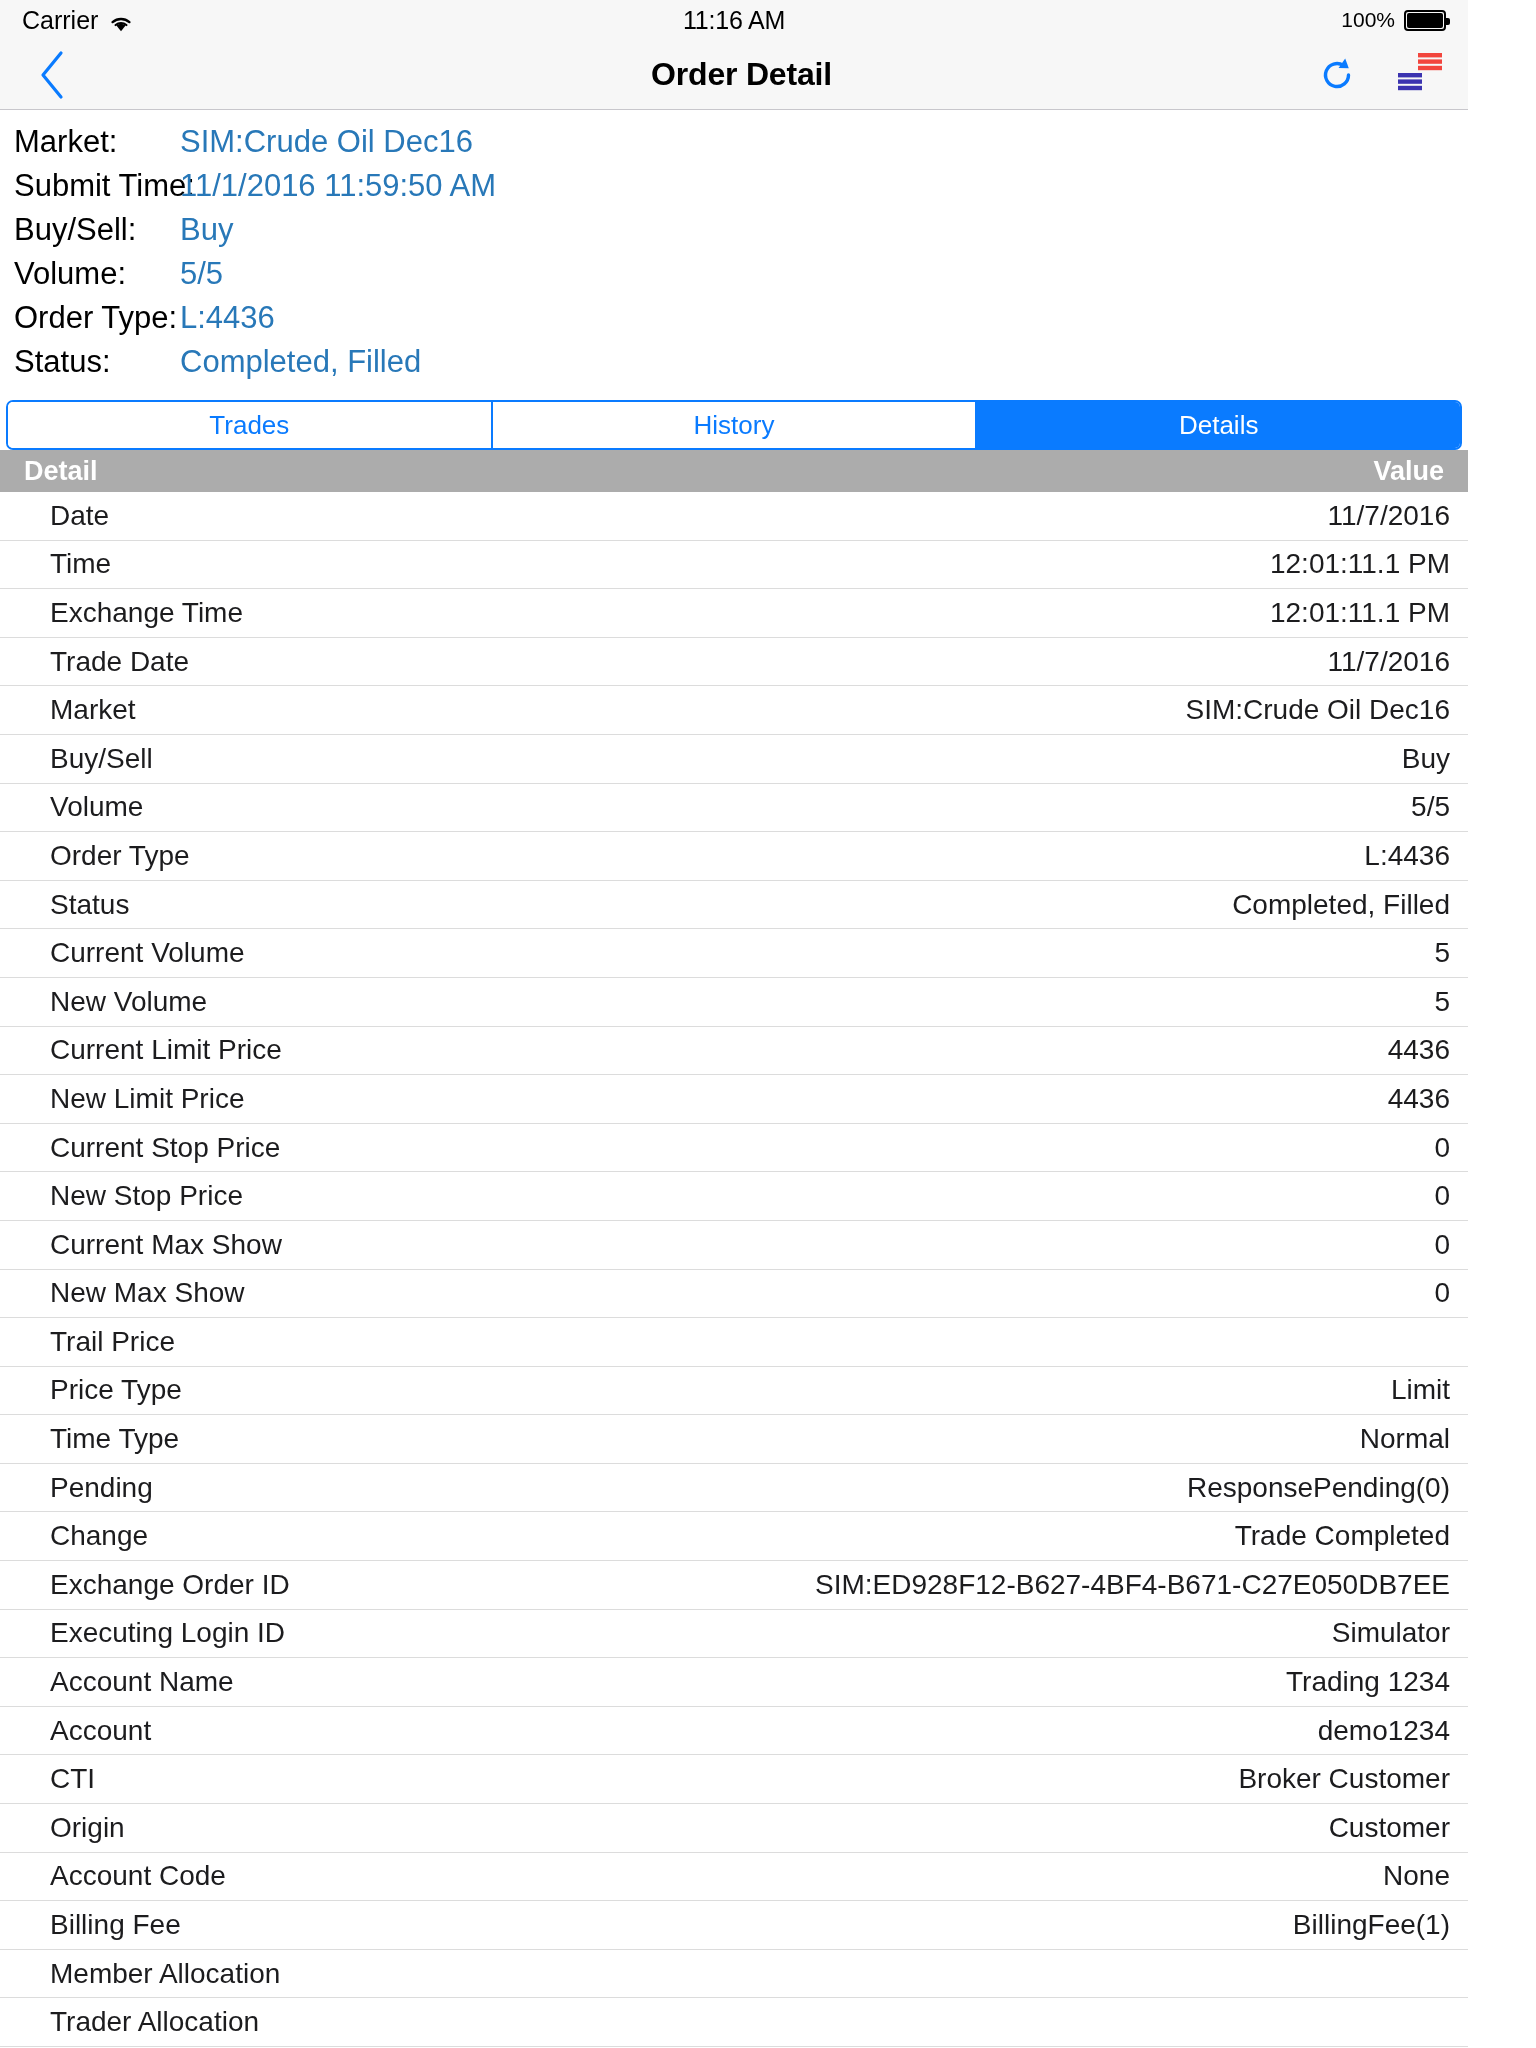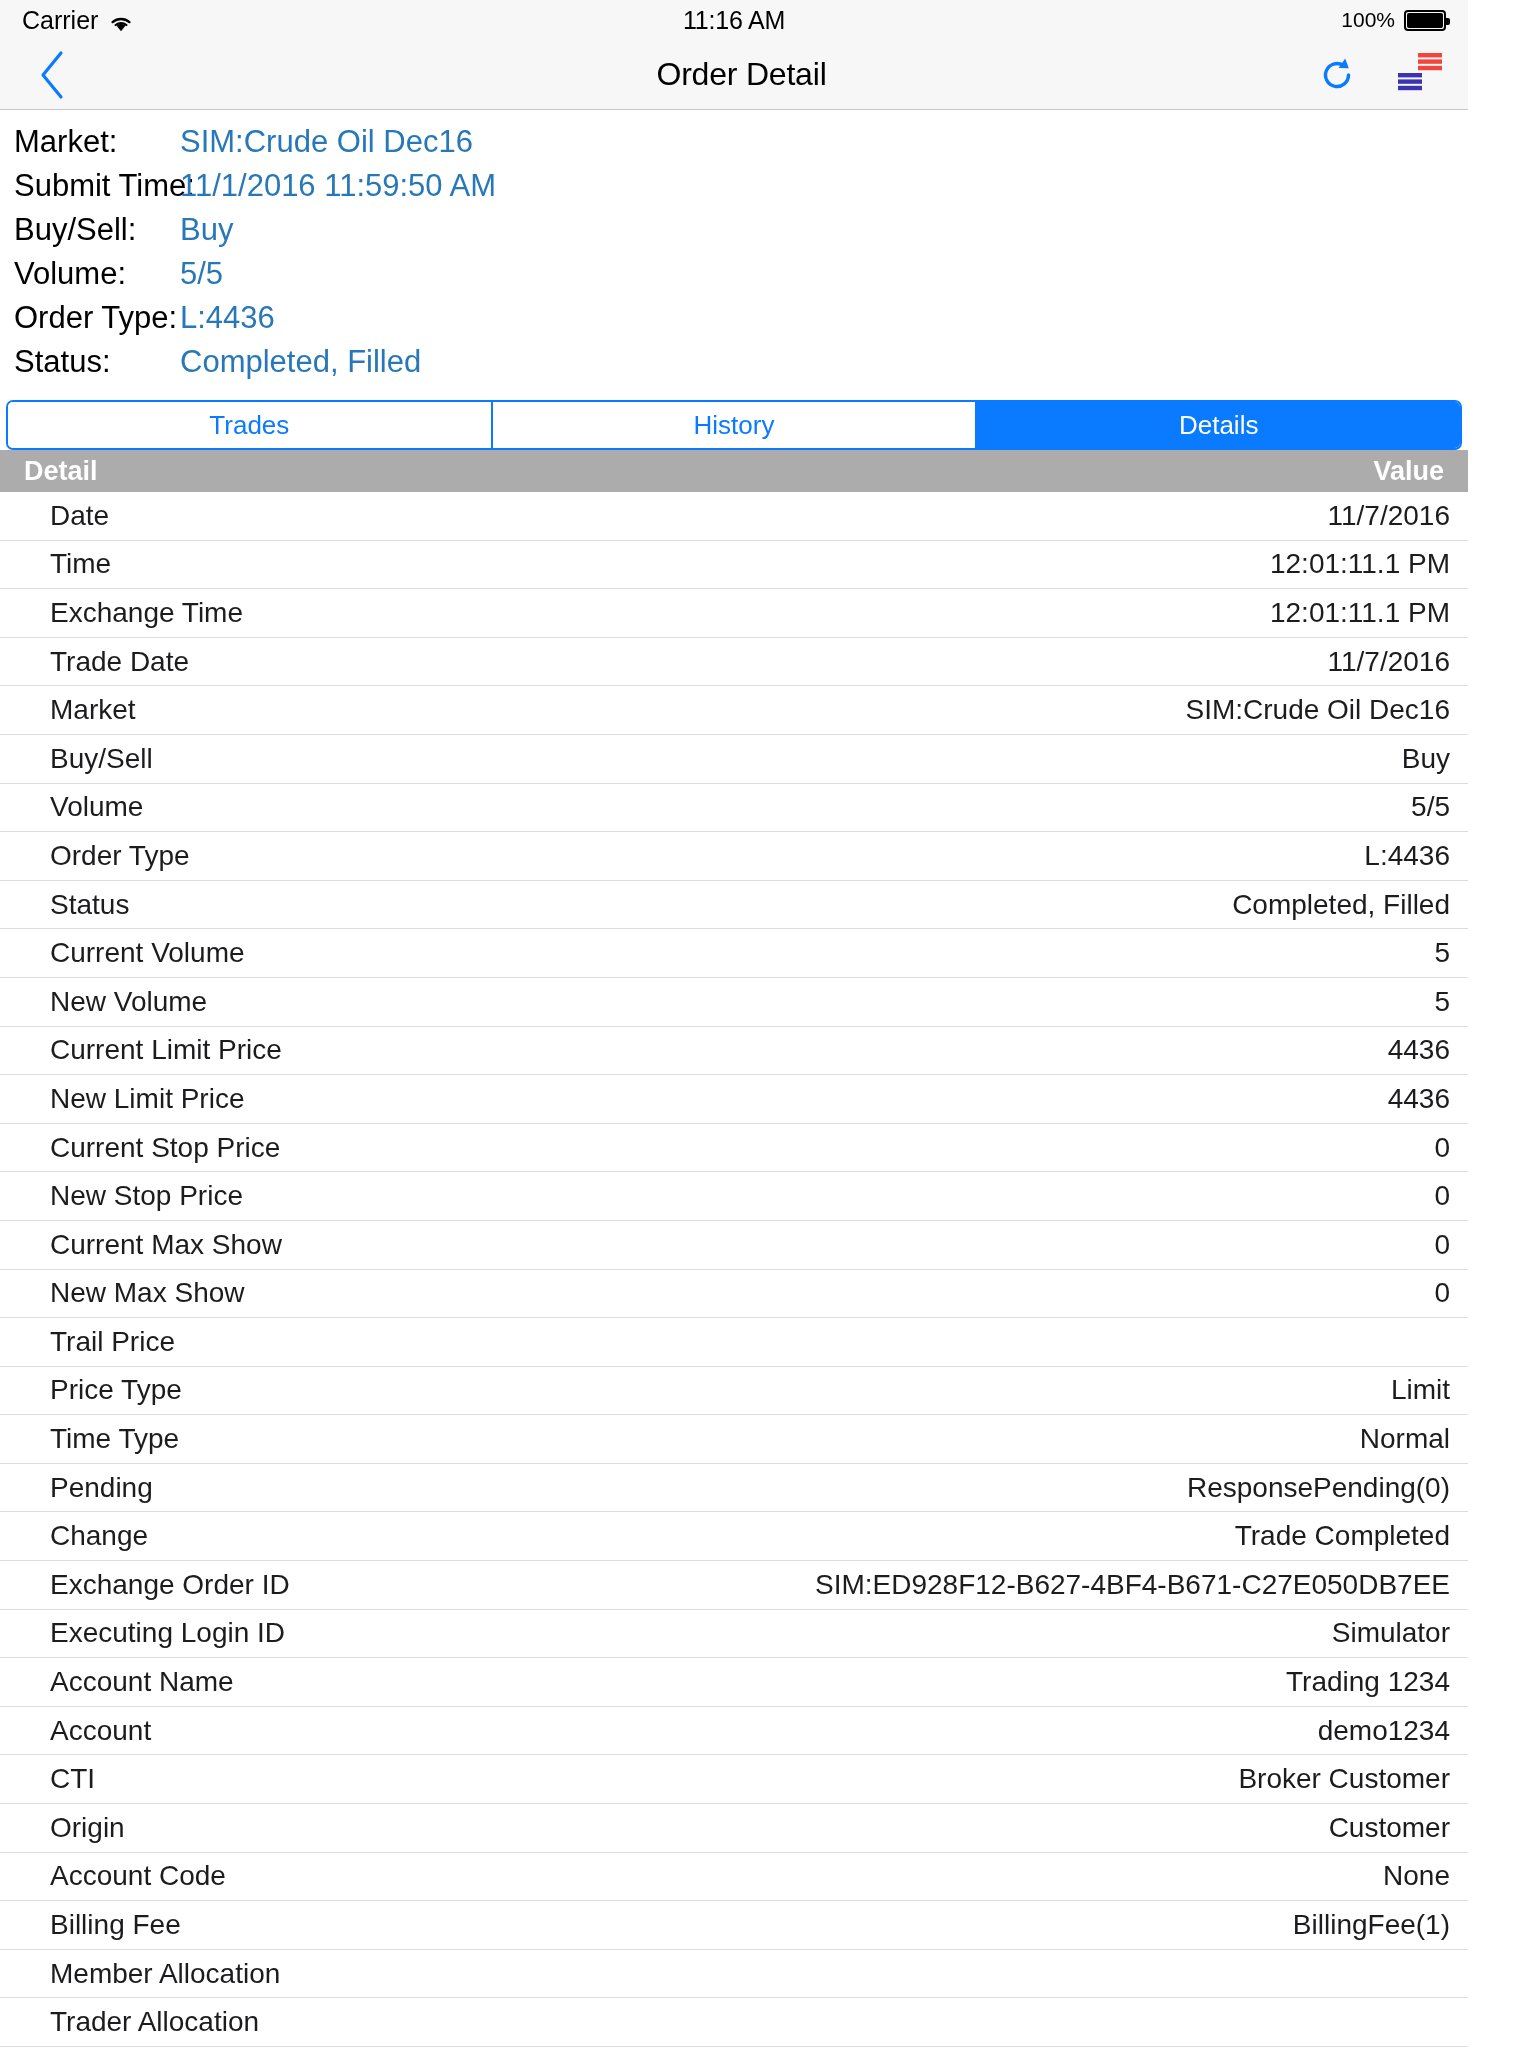--- a/index.html
+++ b/index.html
@@ -92,21 +92,21 @@
   .back-btn {
     width: 52px; height: 58px;
     display: flex; align-items: center; justify-content: center;
     cursor: pointer;
   }
   .nav-title {
     position: absolute;
     left: 15px; right: 0;
     text-align: center;
     font-size: 32px;
-    font-weight: 400;
+    font-weight: 700;
     color: #000;
     letter-spacing: -0.2px;
     pointer-events: none;
   }
   .nav-actions {
     margin-left: auto;
     display: flex;
     align-items: center;
     gap: 38px;
     z-index: 2;

